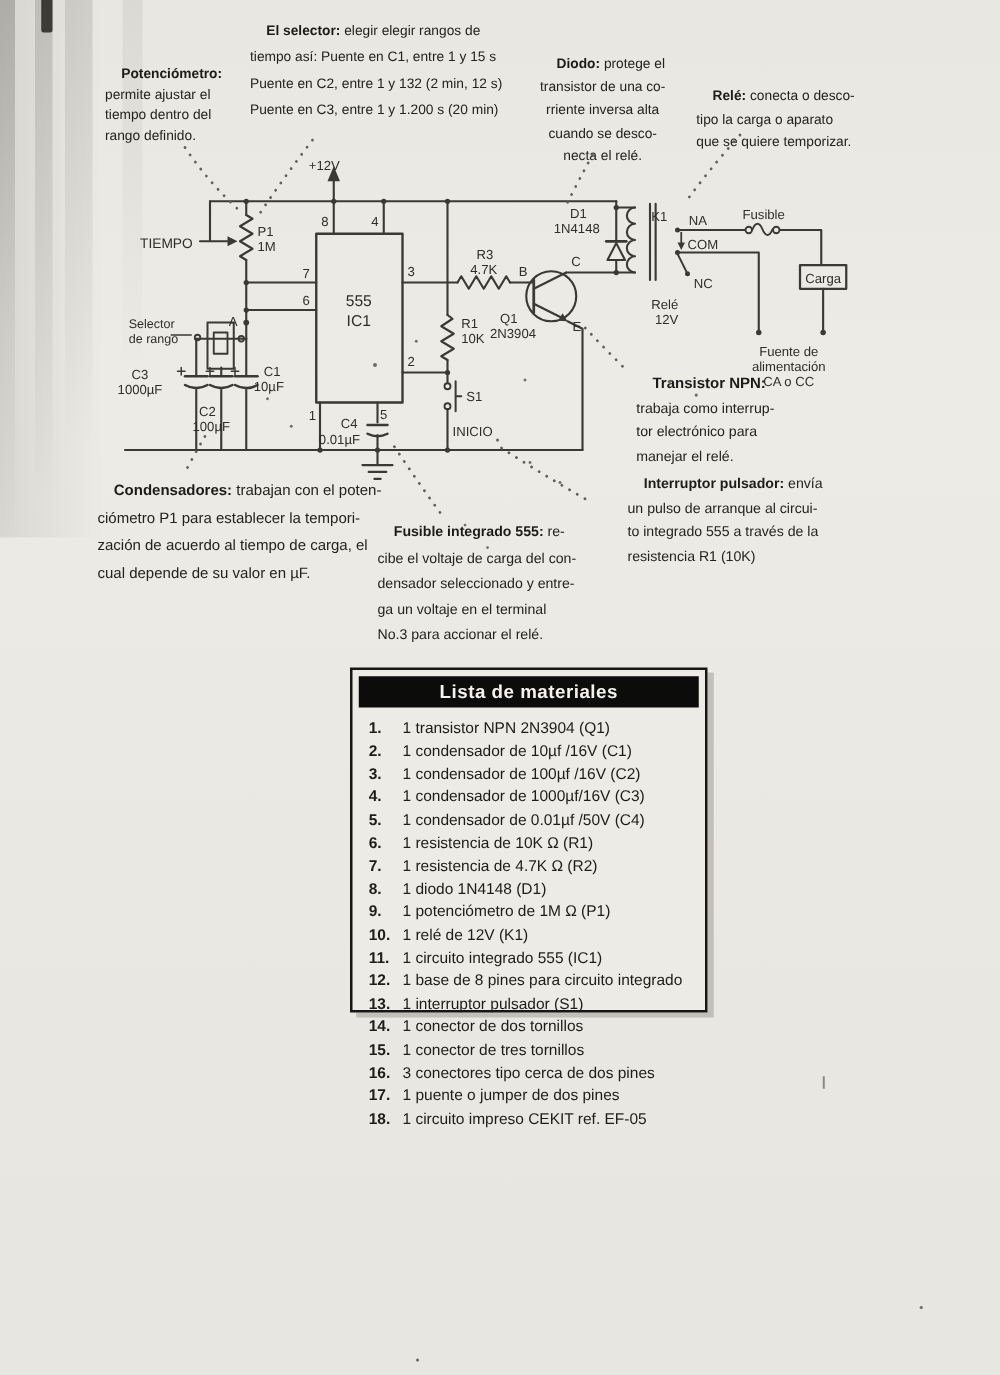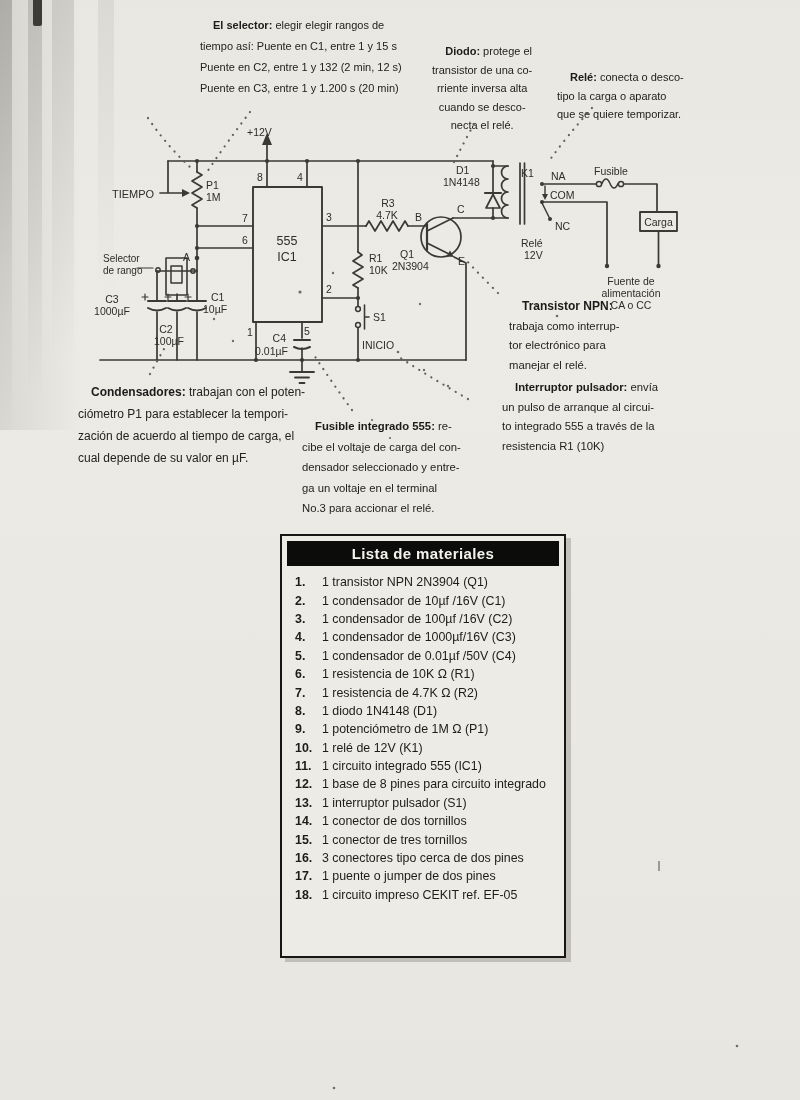--- a/index.html
+++ b/index.html
@@ -7,21 +7,21 @@
     position:relative;width:800px;height:1100px;overflow:hidden;
     background:linear-gradient(180deg,#e9e7e2 0%,#edebe6 28%,#eae8e3 65%,#e8e6e0 100%);
     font-family:"Liberation Sans",sans-serif;color:#232220;
   }
   .streak{position:absolute;top:0;pointer-events:none;}
   .note{position:absolute;}
   .note .ln{white-space:nowrap;}
   .note b{font-weight:bold;color:#1c1b19;padding-left:13px;}
   .schem{position:absolute;left:0;top:0;}
   .materials{
-    position:absolute;left:280px;top:534px;width:286px;height:424px;
+    position:absolute;left:280px;top:534px;width:286px;height:276px;
     border:2.5px solid #171614;background:#edebe6;
     box-shadow:5px 4px 0 rgba(128,126,118,.38);box-sizing:border-box;
   }
   .materials-header{
     margin:5px 5px 7px 5px;background:#0c0c0b;color:#f3f2ee;
     text-align:center;font-weight:bold;font-size:15px;padding:3.5px 0 4.5px 0;
     letter-spacing:.4px;
   }
   .row{display:flex;align-items:center;height:18.4px;padding-left:13px;font-size:12.4px;color:#1d1c1a;}
   .row .num{width:27px;font-weight:bold;}
@@ -33,20 +33,26 @@
 
 <div class="page">
 
   <div class="streak" style="left:0;width:95px;height:430px;background:linear-gradient(90deg,rgba(118,116,108,.16),rgba(118,116,108,0) 85%);"></div>
   <div class="streak" style="left:0;width:12px;height:440px;background:linear-gradient(180deg,rgba(95,94,86,.34),rgba(95,94,86,.10) 60%,rgba(95,94,86,0));"></div>
   <div class="streak" style="left:28px;width:14px;height:400px;background:linear-gradient(180deg,rgba(104,102,94,.26),rgba(104,102,94,0));"></div>
   <div class="streak" style="left:52px;width:22px;height:360px;background:linear-gradient(180deg,rgba(112,110,102,.20),rgba(112,110,102,0));"></div>
   <div class="streak" style="left:98px;width:16px;height:300px;background:linear-gradient(180deg,rgba(120,118,110,.12),rgba(120,118,110,0));"></div>
   <div class="mark" style="left:33px;top:-4px;width:9px;height:30px;background:#3c3b36;border-radius:2px;"></div>
 
+  <div class="note" style="left:84px;top:51px;font-size:11px;line-height:16.5px;">
+    <div class="ln"><b>Potenciómetro:</b> <span></span></div>
+    <div class="ln">permite ajustar el</div>
+    <div class="ln">tiempo dentro del</div>
+    <div class="ln">rango definido.</div>
+  </div>
 
   <div class="note" style="left:200px;top:15px;font-size:11px;line-height:21px;">
     <div class="ln"><b>El selector:</b> <span>elegir elegir rangos de</span></div>
     <div class="ln">tiempo así: Puente en C1, entre 1 y 15 s</div>
     <div class="ln">Puente en C2, entre 1 y 132 (2 min, 12 s)</div>
     <div class="ln">Puente en C3, entre 1 y 1.200 s (20 min)</div>
   </div>
 
   <div class="note" style="left:432px;top:42px;font-size:11px;line-height:18.5px;text-align:center;">
     <div class="ln"><b>Diodo:</b> <span>protege el</span></div>

